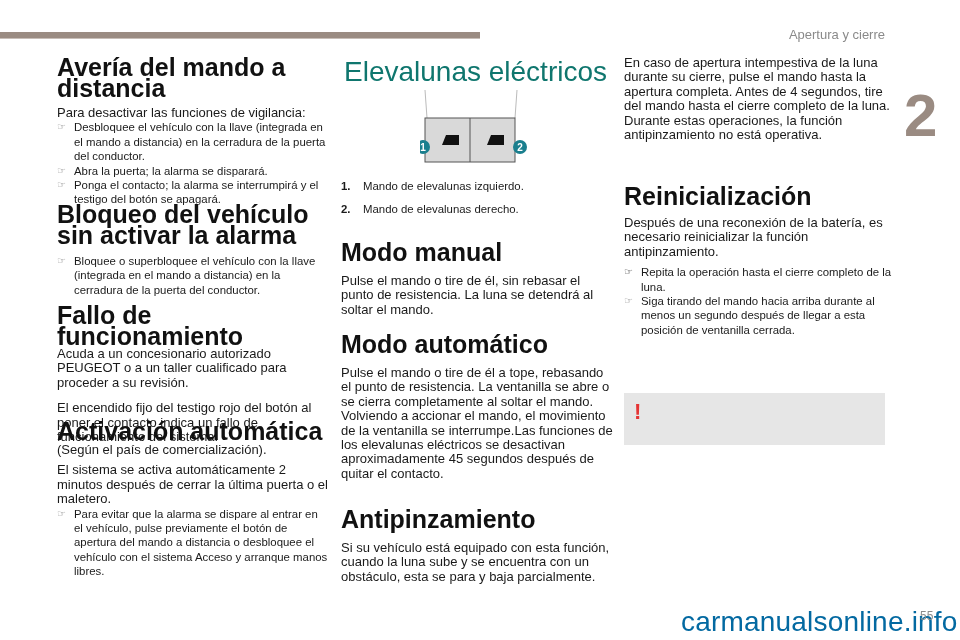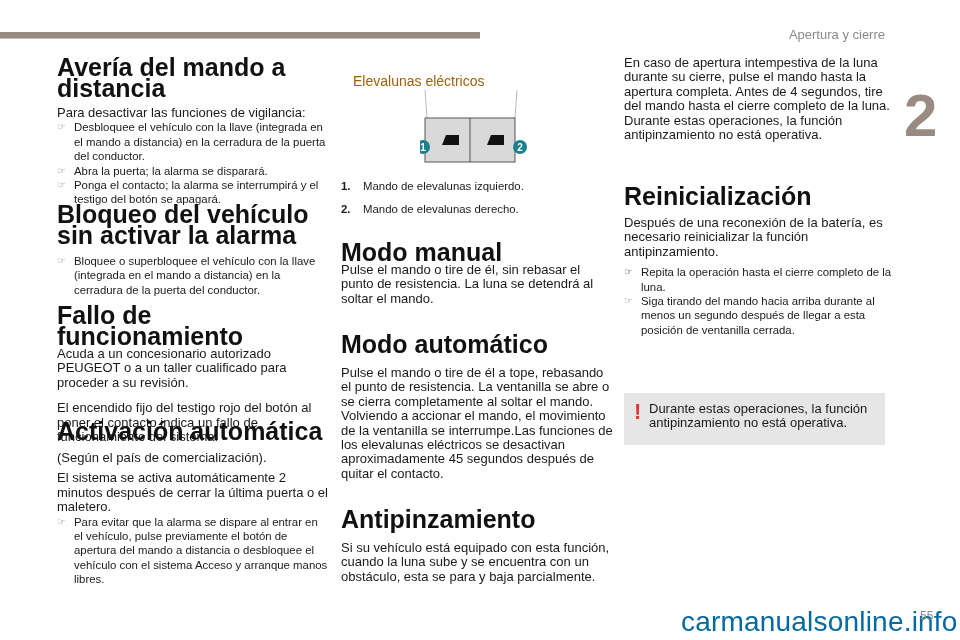--- a/index.html
+++ b/index.html
@@ -21,21 +21,21 @@
   }
   .col { position: absolute; top: 0; width: 272px; }
   .col1 { left: 57px; }
   .col2 { left: 341px; }
   .col3 { left: 624px; }
   .abs { position: absolute; left: 0; width: 100%; }
   h2 {
     margin: 0; font-size: 25px; font-weight: bold; color: #111; line-height: 21px;
   }
   h1.big {
-    margin: 12px; font-size: 14px; font-weight: normal; color: #a16207; line-height: 26px;
+    margin: 3px; font-size: 28px; font-weight: normal; color: #0f766e; line-height: 26px;
   }
   p { margin: 0; font-size: 13px; line-height: 14.4px; color: #1a1a1a; }
   ul.bullets { margin: 0; padding: 0; list-style: none; }
   ul.bullets li {
     position: relative; padding-left: 17px; font-size: 11.4px; line-height: 14.4px;
   }
   ul.bullets li .bullet-icon {
     position: absolute; left: 0; top: 0; color: #8d8d8d; font-size: 10px;
   }
   ol.numbered { margin: 0; padding: 0; list-style: none; }
@@ -88,21 +88,21 @@
   </div>
 
   <div class="abs" style="top:305px">
     <h2>Fallo de funcionamiento</h2>
     <p>Acuda a un concesionario autorizado PEUGEOT o a un taller cualificado para proceder a su revisión.</p>
     <p style="margin-top:11px">El encendido fijo del testigo rojo del botón al poner el contacto indica un fallo de funcionamiento del sistema.</p>
   </div>
 
   <div class="abs" style="top:421px">
     <h2>Activación automática</h2>
-    <p style="margin-top:9px">(Según el país de comercialización).</p>
+    <p style="margin-top:1px">(Según el país de comercialización).</p>
     <p style="margin-top:6px">El sistema se activa automáticamente 2 minutos después de cerrar la última puerta o el maletero.</p>
     <ul class="bullets">
       <li><span class="bullet-icon">☞</span><span>Para evitar que la alarma se dispare al entrar en el vehículo, pulse previamente el botón de apertura del mando a distancia o desbloquee el vehículo con el sistema Acceso y arranque manos libres.</span></li>
     </ul>
   </div>
 </div>
 
 <div class="col col2">
   <div class="abs" style="top:56px">
     <h1 class="big">Elevalunas eléctricos</h1>
@@ -133,21 +133,21 @@
         </li>
       <li>
           <span class="num">2.</span>
           <span>Mando de elevalunas derecho.</span>
         </li>
     </ol>
   </div>
 
   <div class="abs" style="top:242px">
     <h2>Modo manual</h2>
-    <p style="">Pulse el mando o tire de él, sin rebasar el punto de resistencia. La luna se detendrá al soltar el mando.</p>
+    <p style="margin-top:11px">Pulse el mando o tire de él, sin rebasar el punto de resistencia. La luna se detendrá al soltar el mando.</p>
   </div>
 
   <div class="abs" style="top:334px">
     <h2>Modo automático</h2>
     <p style="margin-top:11px">Pulse el mando o tire de él a tope, rebasando el punto de resistencia. La ventanilla se abre o se cierra completamente al soltar el mando. Volviendo a accionar el mando, el movimiento de la ventanilla se interrumpe.Las funciones de los elevalunas eléctricos se desactivan aproximadamente 45 segundos después de quitar el contacto.</p>
   </div>
 
   <div class="abs" style="top:509px">
     <h2>Antipinzamiento</h2>
     <p style="margin-top:11px">Si su vehículo está equipado con esta función, cuando la luna sube y se encuentra con un obstáculo, esta se para y baja parcialmente.</p>
@@ -165,17 +165,16 @@
     <ul class="bullets" style="margin-top:6px">
       <li><span class="bullet-icon">☞</span></li>
       <li><span class="bullet-icon">☞</span><span>Repita la operación hasta el cierre completo de la luna.</span></li>
       <li><span class="bullet-icon">☞</span><span>Siga tirando del mando hacia arriba durante al menos un segundo después de llegar a esta posición de ventanilla cerrada.</span></li>
     </ul>
   </div>
 </div>
 
 <div class="warning-box">
   <span class="warn-icon">!</span>
-  <p class="warn-text">Durante estas operaciones, la función antipinzamiento no está operativa.</p>
 </div>
 
 <div class="watermark">carmanualsonline.info</div>
 <div class="page-num">55</div>
 
 </body></html>

